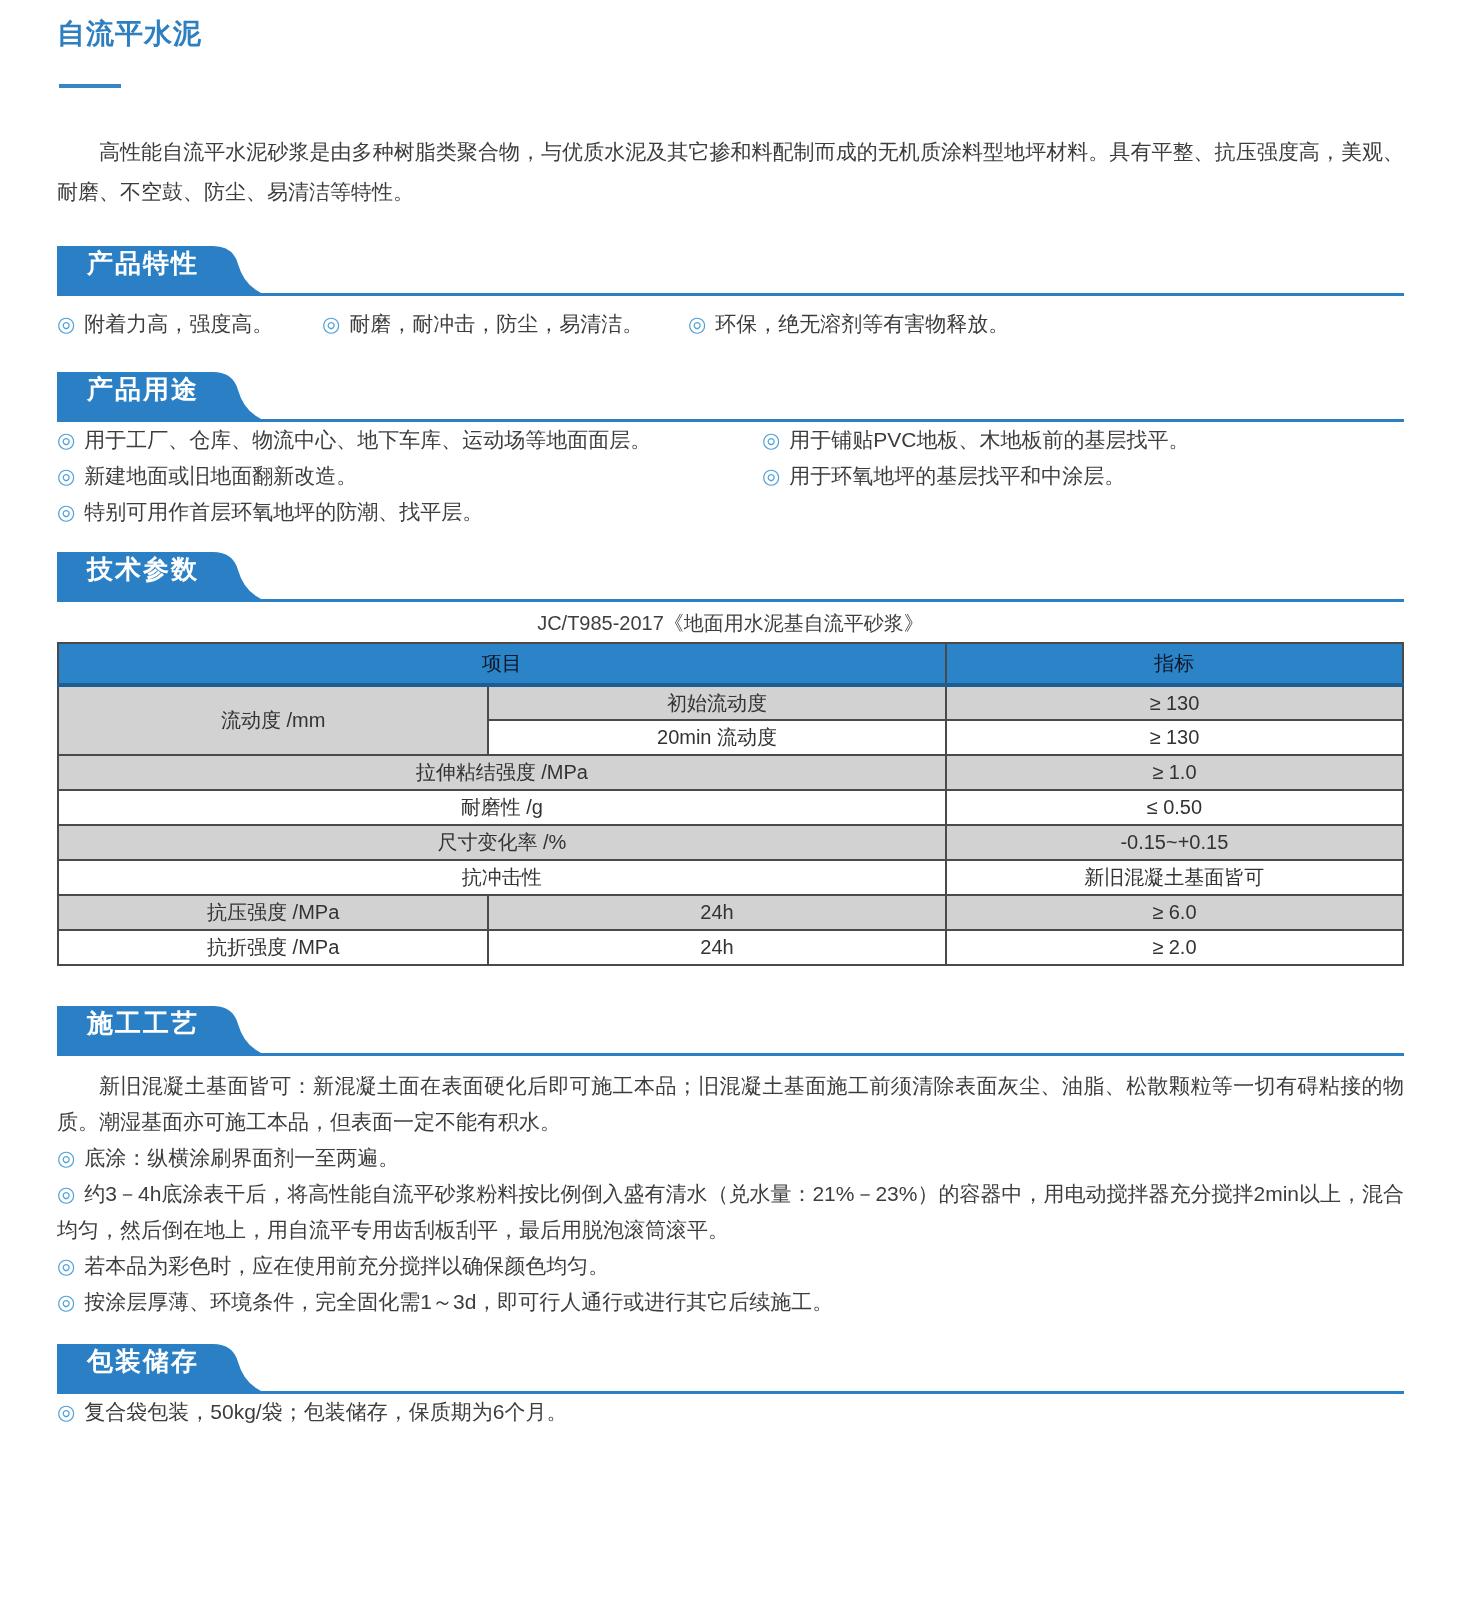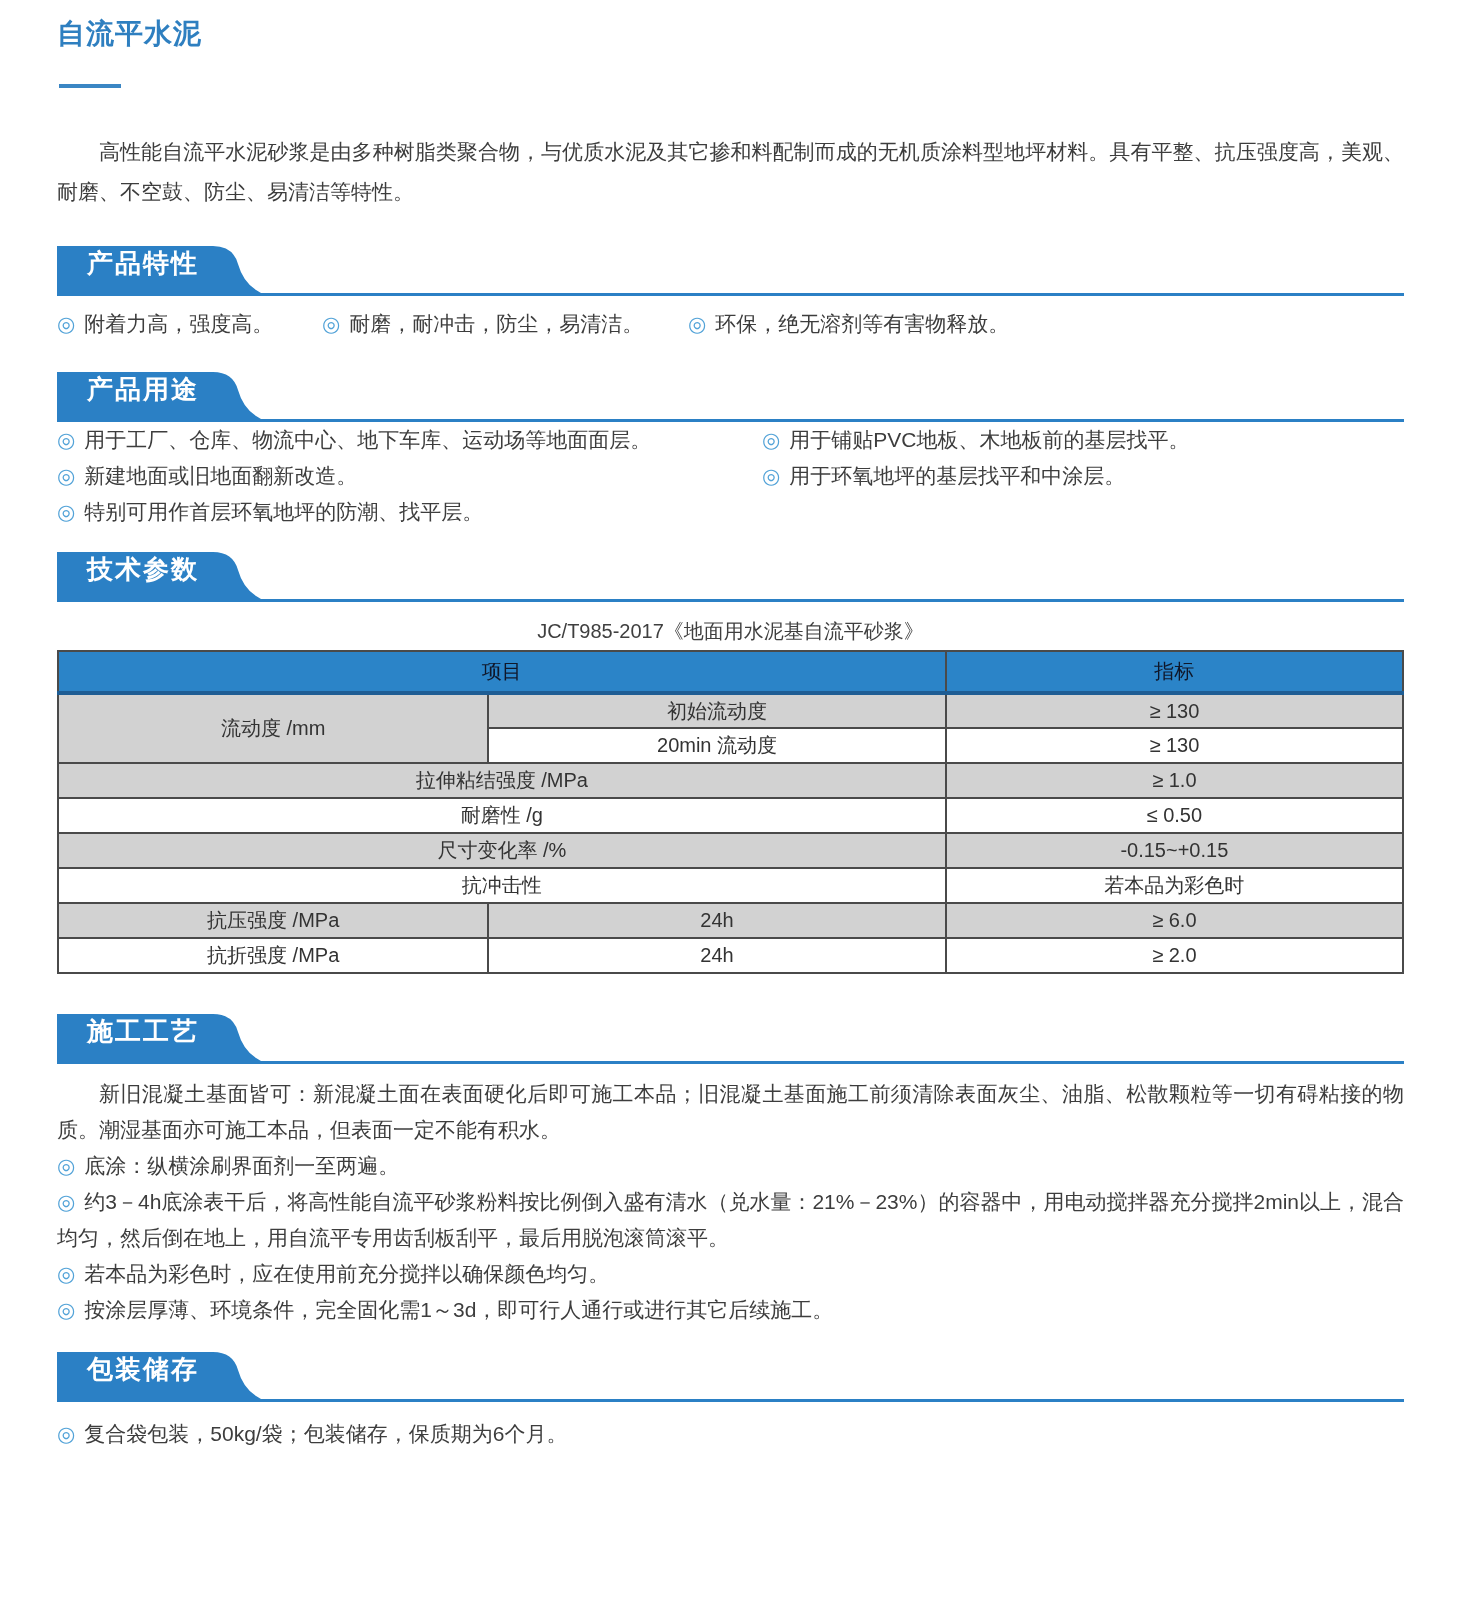--- a/index.html
+++ b/index.html
@@ -43,42 +43,42 @@
   .features-row { display: flex; margin-top: 10px; }
   .feat-0 { width: 265px; }
   .feat-1 { width: 366px; }
 
   
   .uses-cols { display: flex; }
   .uses-left { width: 705px; }
   .uses-right { flex: 1; }
 
   
-  .table-caption { margin-top: 14px; font-size: 20px; line-height: 30px; text-align: center; color: #3f3f3f; }
+  .table-caption { margin-top: 6px; font-size: 20px; line-height: 30px; text-align: center; color: #3f3f3f; }
   table.specs { width: 100%; margin-top: 4px; border-collapse: collapse; border: 2px solid #4a4a4a; table-layout: fixed; }
   table.specs th {
     background: #2b84c8; color: #0f172a; font-weight: normal; font-size: 20px;
     height: 42px; border: 2px solid #4a4a4a; border-bottom: 4px solid #1e5d94; text-align: center;
   }
   table.specs td {
     height: 35px; border: 2px solid #4a4a4a; font-size: 20px; text-align: center;
     background: #ffffff; color: #333333; padding: 0 6px;
   }
   table.specs td.gray { background: #d2d2d2; }
 
   
   .process-para { margin-top: 12px; font-size: 21px; line-height: 36px; text-indent: 2em; text-align: justify; }
 
   
   .sec-features { margin-top: 34px; }
   .sec-uses     { margin-top: 30px; }
   .sec-specs    { margin-top: 22px; }
   .sec-process  { margin-top: 40px; }
   .sec-pack     { margin-top: 24px; }
-  .pack-items   { margin-top: 14px; }
+  .pack-items   { }
 </style>
 </head>
 <body>
 
 <div class="page">
 
   <h1 class="doc-title">自流平水泥</h1>
   <div class="title-rule"></div>
 
   <p class="intro">高性能自流平水泥砂浆是由多种树脂类聚合物，与优质水泥及其它掺和料配制而成的无机质涂料型地坪材料。具有平整、抗压强度高，美观、耐磨、不空鼓、防尘、易清洁等特性。</p>
@@ -154,21 +154,21 @@
         <tr>
           <td colspan="2">耐磨性 /g</td>
           <td>≤ 0.50</td>
         </tr>
         <tr>
           <td colspan="2" class="gray">尺寸变化率 /%</td>
           <td class="gray">-0.15~+0.15</td>
         </tr>
         <tr>
           <td colspan="2">抗冲击性</td>
-          <td>若本品为彩色时</td>
+          <td>新旧混凝土基面皆可</td>
         </tr>
         <tr>
           <td class="gray">抗压强度 /MPa</td>
           <td class="gray">24h</td>
           <td class="gray">≥ 6.0</td>
         </tr>
         <tr>
           <td>抗折强度 /MPa</td>
           <td>24h</td>
           <td>≥ 2.0</td>

